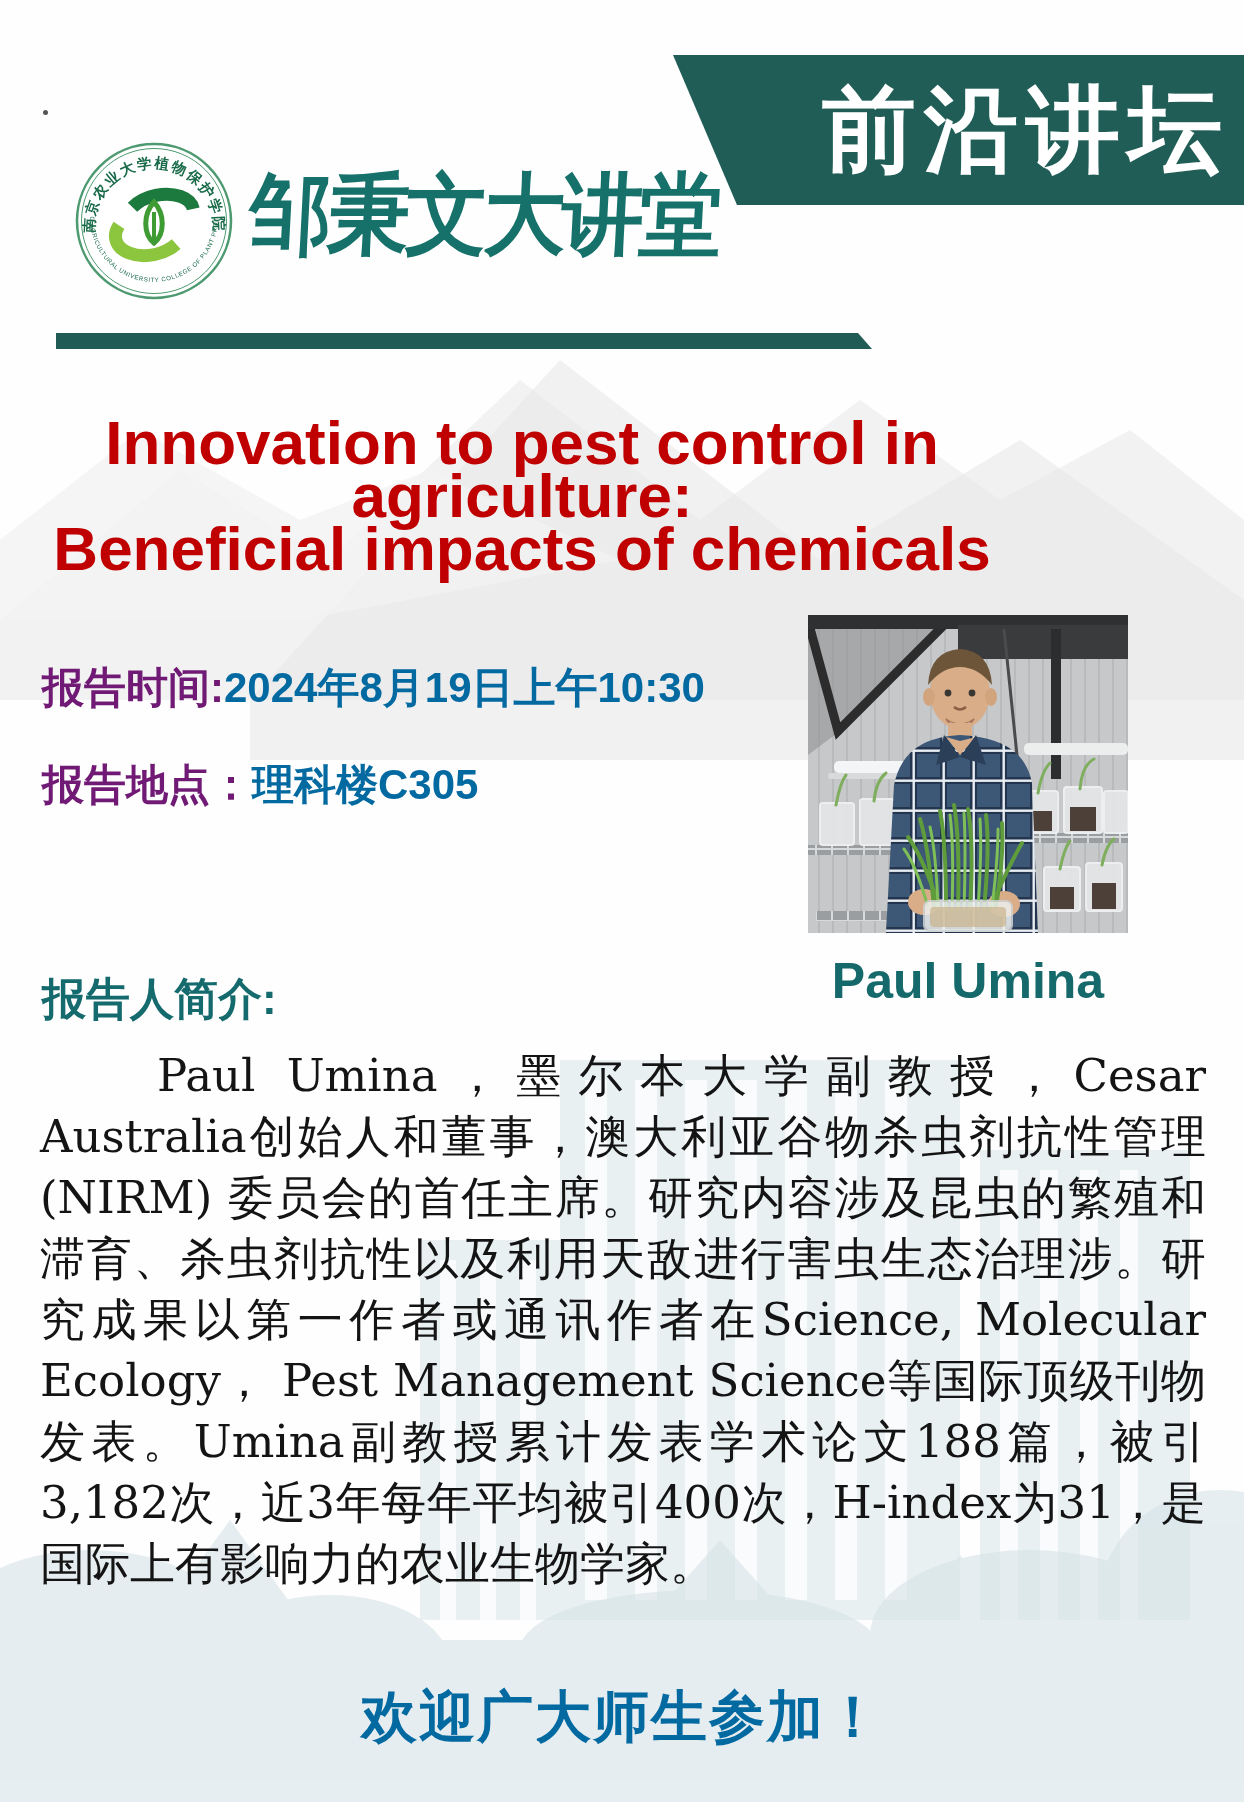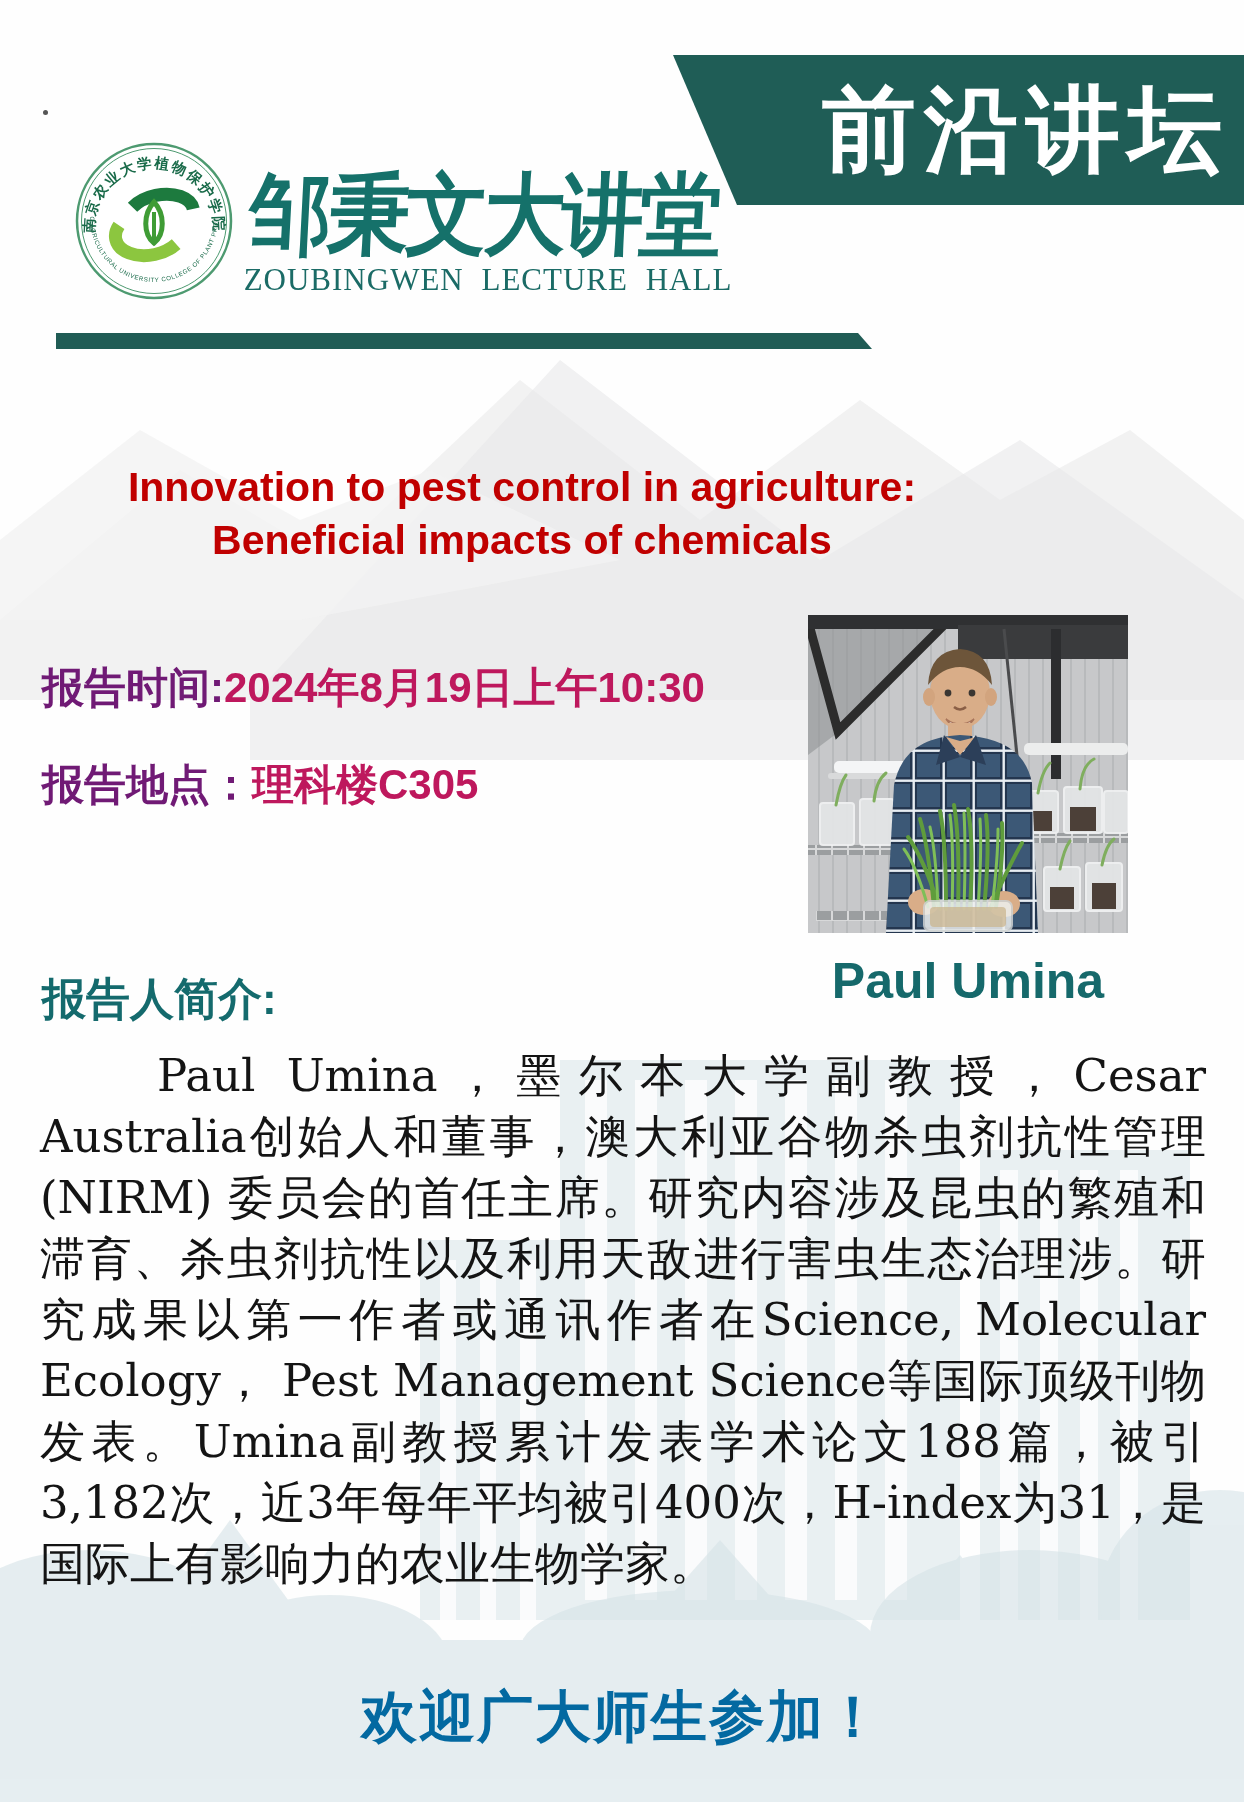--- a/index.html
+++ b/index.html
@@ -36,30 +36,30 @@
     font-family:"Liberation Serif", serif;color:#1b6b66;font-size:31px;
     letter-spacing:1px;word-spacing:9px;white-space:nowrap;
   }
   .divider{
     position:absolute;left:56px;top:333px;width:816px;height:16px;background:#205c55;z-index:3;
     clip-path:polygon(0 0, 802px 0, 816px 100%, 0 100%);
   }
 
   
   .talk-title{
-    position:absolute;left:0;top:461px;width:1044px;z-index:3;text-align:center;
-    color:#c00000;font-weight:bold;font-size:41px;line-height:53px;
+    position:absolute;left:0;top:416px;width:1044px;z-index:3;text-align:center;
+    color:#c00000;font-weight:bold;font-size:62px;line-height:53px;
   }
   .talk-title span{display:block;}
 
   
   .details{position:absolute;left:42px;top:660px;width:760px;z-index:3;font-size:42px;font-weight:bold;}
   .detail-row{margin-bottom:41px;white-space:nowrap;}
   .detail-label{color:#701a75;}
-  .detail-value{color:#be185d;}
+  .detail-value{color:#0369a1;}
 
   
   .photo{position:absolute;left:808px;top:615px;width:320px;height:318px;z-index:3;background:#c9cacc;overflow:hidden;}
   .speaker-name{
     position:absolute;left:790px;top:952px;width:356px;z-index:3;text-align:center;
     color:#16696b;font-weight:bold;font-size:50px;
   }
 
   
   .bio-heading{position:absolute;left:42px;top:970px;z-index:3;color:#146a6d;font-size:44px;font-weight:bold;}
@@ -146,21 +146,20 @@
 
     <g>
       <ellipse cx="78" cy="92" rx="35" ry="23" fill="none" stroke="#8cc63f" stroke-width="13" pathLength="100" stroke-dasharray="46 54" stroke-dashoffset="-12" transform="rotate(-12 78 92)"></ellipse>
       <ellipse cx="88" cy="76" rx="34" ry="21" fill="none" stroke="#1d7a3e" stroke-width="13" pathLength="100" stroke-dasharray="40 60" stroke-dashoffset="40" transform="rotate(-12 88 76)"></ellipse>
       <path d="M82,62 C71,74 71,94 82,103 C93,94 93,74 82,62 Z" fill="#ffffff" stroke="#3f9c35" stroke-width="5"></path>
       <line x1="82" y1="72" x2="82" y2="101" stroke="#3f9c35" stroke-width="4"></line>
     </g>
   </svg>
 
   <div class="calligraphy">邹秉文大讲堂</div>
-  <div class="hall-en">ZOUBINGWEN LECTURE HALL</div>
 
   <div class="divider"></div>
 
   <div class="talk-title">
     <span>Innovation to pest control in agriculture:</span>
     <span>Beneficial impacts of chemicals</span>
   </div>
 
   <div class="details">
     <div class="detail-row">

